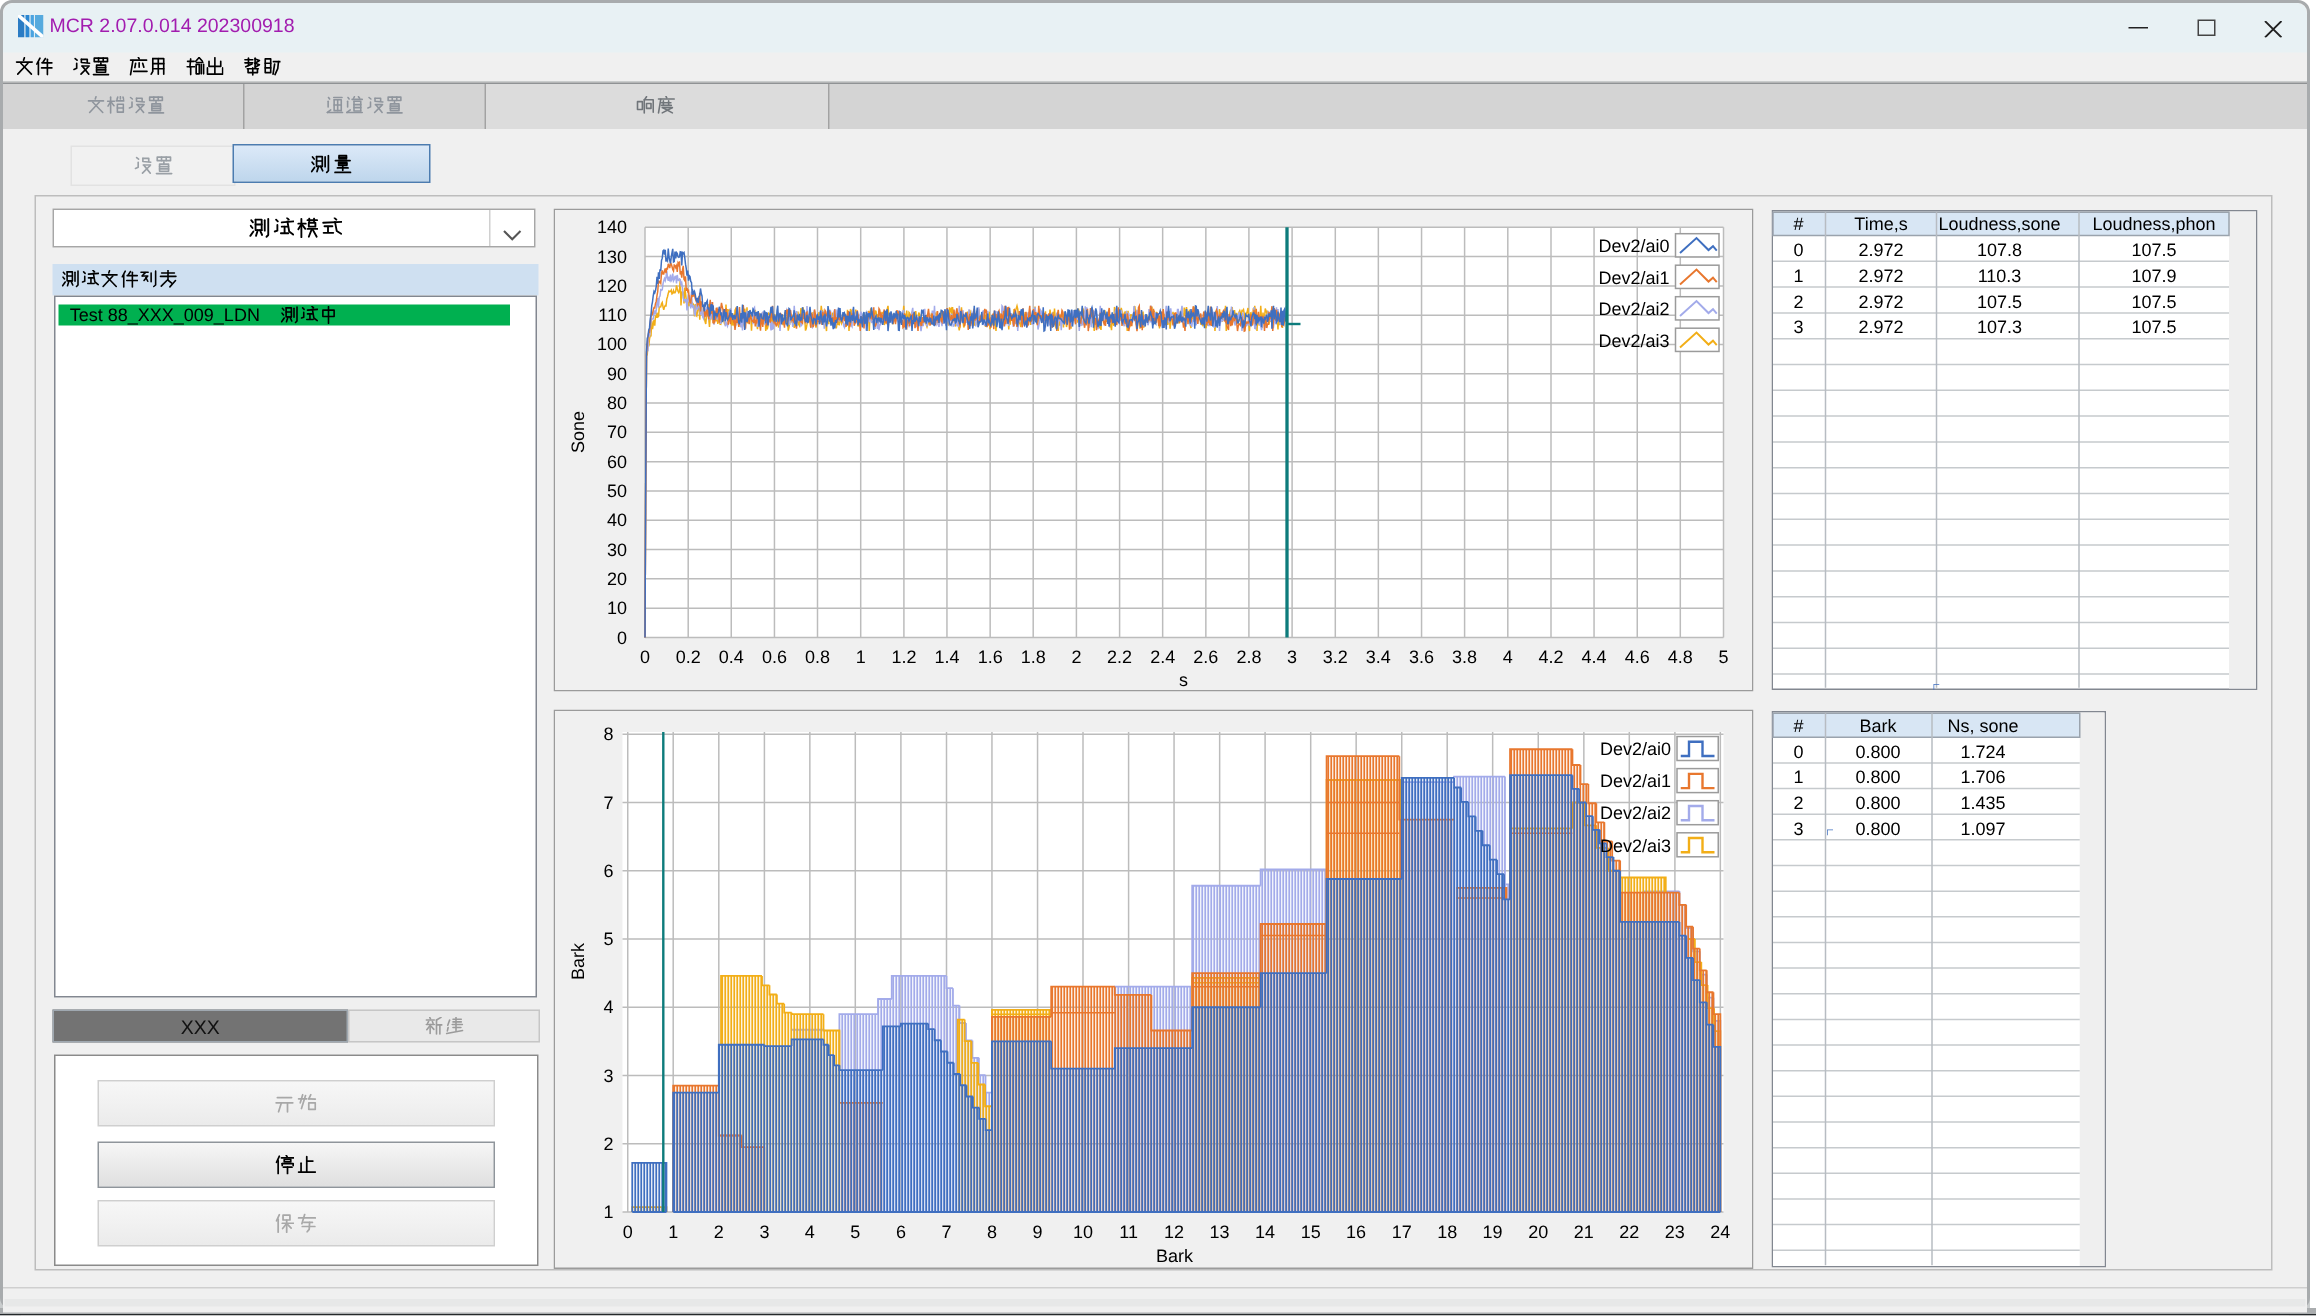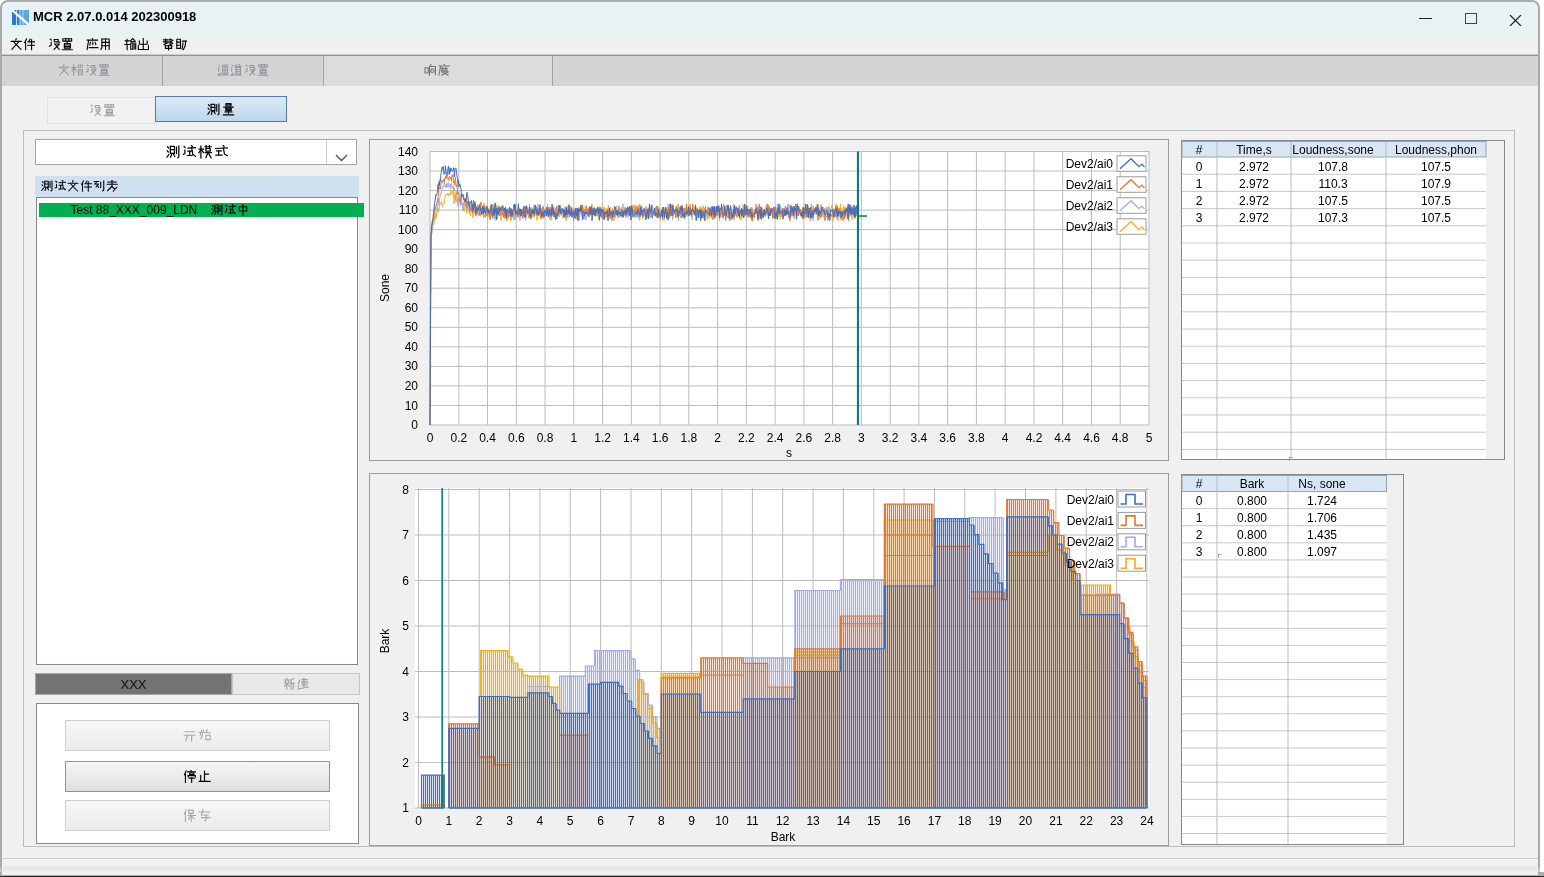--- a/index.html
+++ b/index.html
@@ -7,21 +7,21 @@
 <div style="position:absolute;left:0px;top:875.5px;width:1544px;height:1.5px;background:#24282a;"></div>
 <div style="position:absolute;left:0px;top:0px;width:1540px;height:873px;background:#f0f0f0;border:2px solid #a8abad;border-radius:8px;box-sizing:border-box;"></div>
 <div style="position:absolute;left:2px;top:2px;width:1536px;height:33px;background:#e8f1f4;border-radius:7px 7px 0 0;"></div>
 <div style="position:absolute;left:12px;top:10px;width:17px;height:15px;"><svg width="17" height="15" viewBox="0 0 17 15">
       <rect x="0" y="0" width="4.2" height="15" fill="#2b7cc4"></rect>
       <rect x="5" y="0" width="2.6" height="15" fill="#2b87d2"></rect>
       <rect x="8.4" y="0" width="2.2" height="15" fill="#4aa3e0"></rect>
       <rect x="11.3" y="0" width="5.7" height="15" fill="#56aade"></rect>
       <line x1="0" y1="0" x2="17" y2="15" stroke="#ffffff" stroke-width="2.4"></line>
     </svg></div>
-<div style="position:absolute;left:33px;top:9px;width:400px;height:18px;font-size:13px;color:#000000;font-family:'Liberation Sans',sans-serif;font-weight:bold;">MCR 2.07.0.014 202300918</div>
+<div style="position:absolute;left:33px;top:9px;width:400px;height:18px;font-size:13px;color:#a21caf;font-family:'Liberation Sans',sans-serif;">MCR 2.07.0.014 202300918</div>
 <div style="position:absolute;left:1419px;top:17.5px;width:13px;height:1.6px;background:#222;"></div>
 <div style="position:absolute;left:1464.5px;top:13px;width:10px;height:9px;border:1.1px solid #444;"></div>
 <div style="position:absolute;left:1509px;top:12px;width:13px;height:11px;"><svg width="13" height="11" viewBox="0 0 13 11">
       <path d="M1,0 L12,11 M12,0 L1,11" stroke="#222" stroke-width="1.2"></path>
     </svg></div>
 <div style="position:absolute;left:10px;top:37px;width:26px;height:15px;display:flex;align-items:center;">
     <svg width="12.5" height="12.5" viewBox="0 0 96 96" style="display:inline-block" fill="none" stroke="#000000" stroke-width="8.5" stroke-linecap="round" stroke-linejoin="round">
       <path d="M48,4 L44,16"></path>
       <path d="M8,26 L88,26"></path>
       <path d="M66,32 L14,88"></path>
@@ -375,21 +375,21 @@
     <svg width="12" height="12" viewBox="0 0 96 96" style="display:inline-block" fill="none" stroke="#000000" stroke-width="8.5" stroke-linecap="round" stroke-linejoin="round">
       <path d="M48,2 L48,52"></path>
       <path d="M14,16 L82,16"></path>
       <path d="M8,34 L90,34"></path>
       <path d="M46,52 L12,86"></path>
       <path d="M50,56 L68,70"></path>
       <path d="M88,56 L58,90"></path>
     </svg>
   </div>
 <div style="position:absolute;left:36px;top:196.5px;width:322px;height:468px;background:#ffffff;border:1px solid #828790;box-sizing:border-box;"></div>
-<div style="position:absolute;left:38.5px;top:202.5px;width:301px;height:14px;background:#00b050;padding-left:24px;">
+<div style="position:absolute;left:38.5px;top:202.5px;width:301px;height:14px;background:#00b050;">
     <div style="display:flex;align-items:center;height:100%;">
       <span style="font-size:12px;font-family:'Liberation Sans',sans-serif;color:#000;margin-left:8px;">Test 88_XXX_009_LDN</span>
       <div style="margin-left:14px;display:flex;gap:1px;">
         <svg width="12" height="12" viewBox="0 0 96 96" style="display:inline-block" fill="none" stroke="#000000" stroke-width="8.5" stroke-linecap="round" stroke-linejoin="round">
           <path d="M10,12 L18,22"></path>
           <path d="M8,38 L16,48"></path>
           <path d="M6,84 L20,64"></path>
           <path d="M30,10 L58,10 L58,58"></path>
           <path d="M30,10 L30,58 L58,58"></path>
           <path d="M30,32 L58,32"></path>

